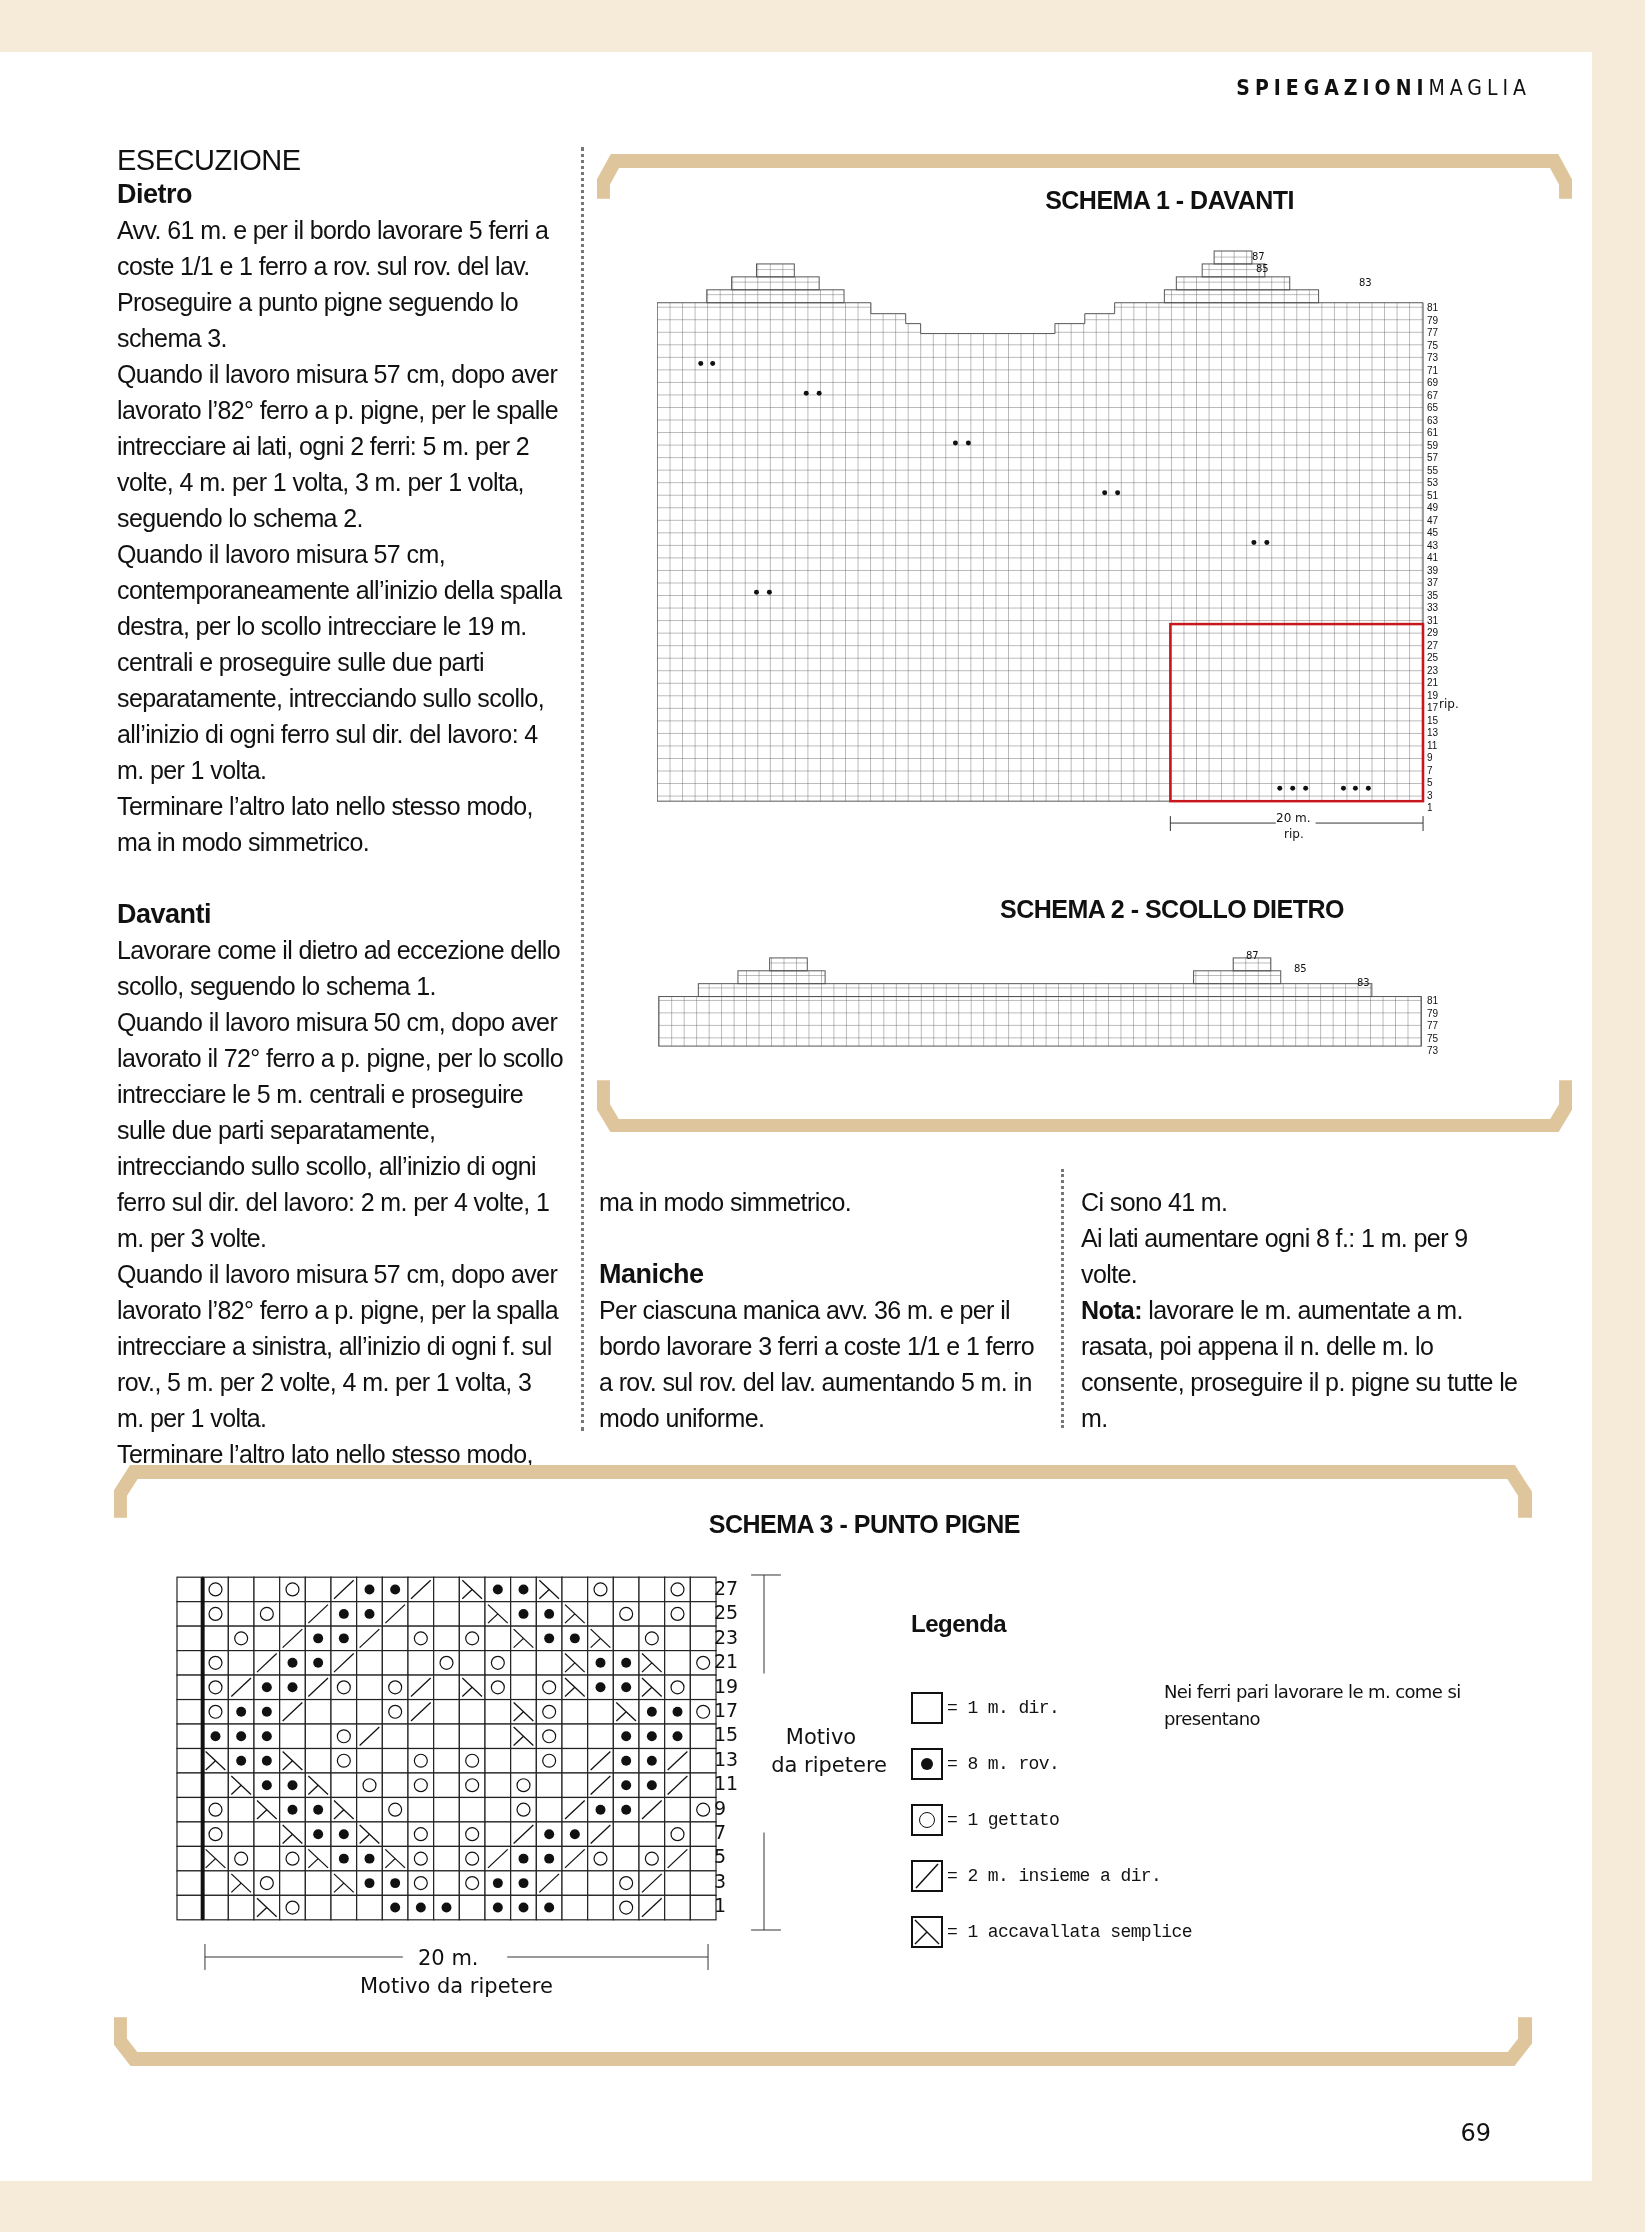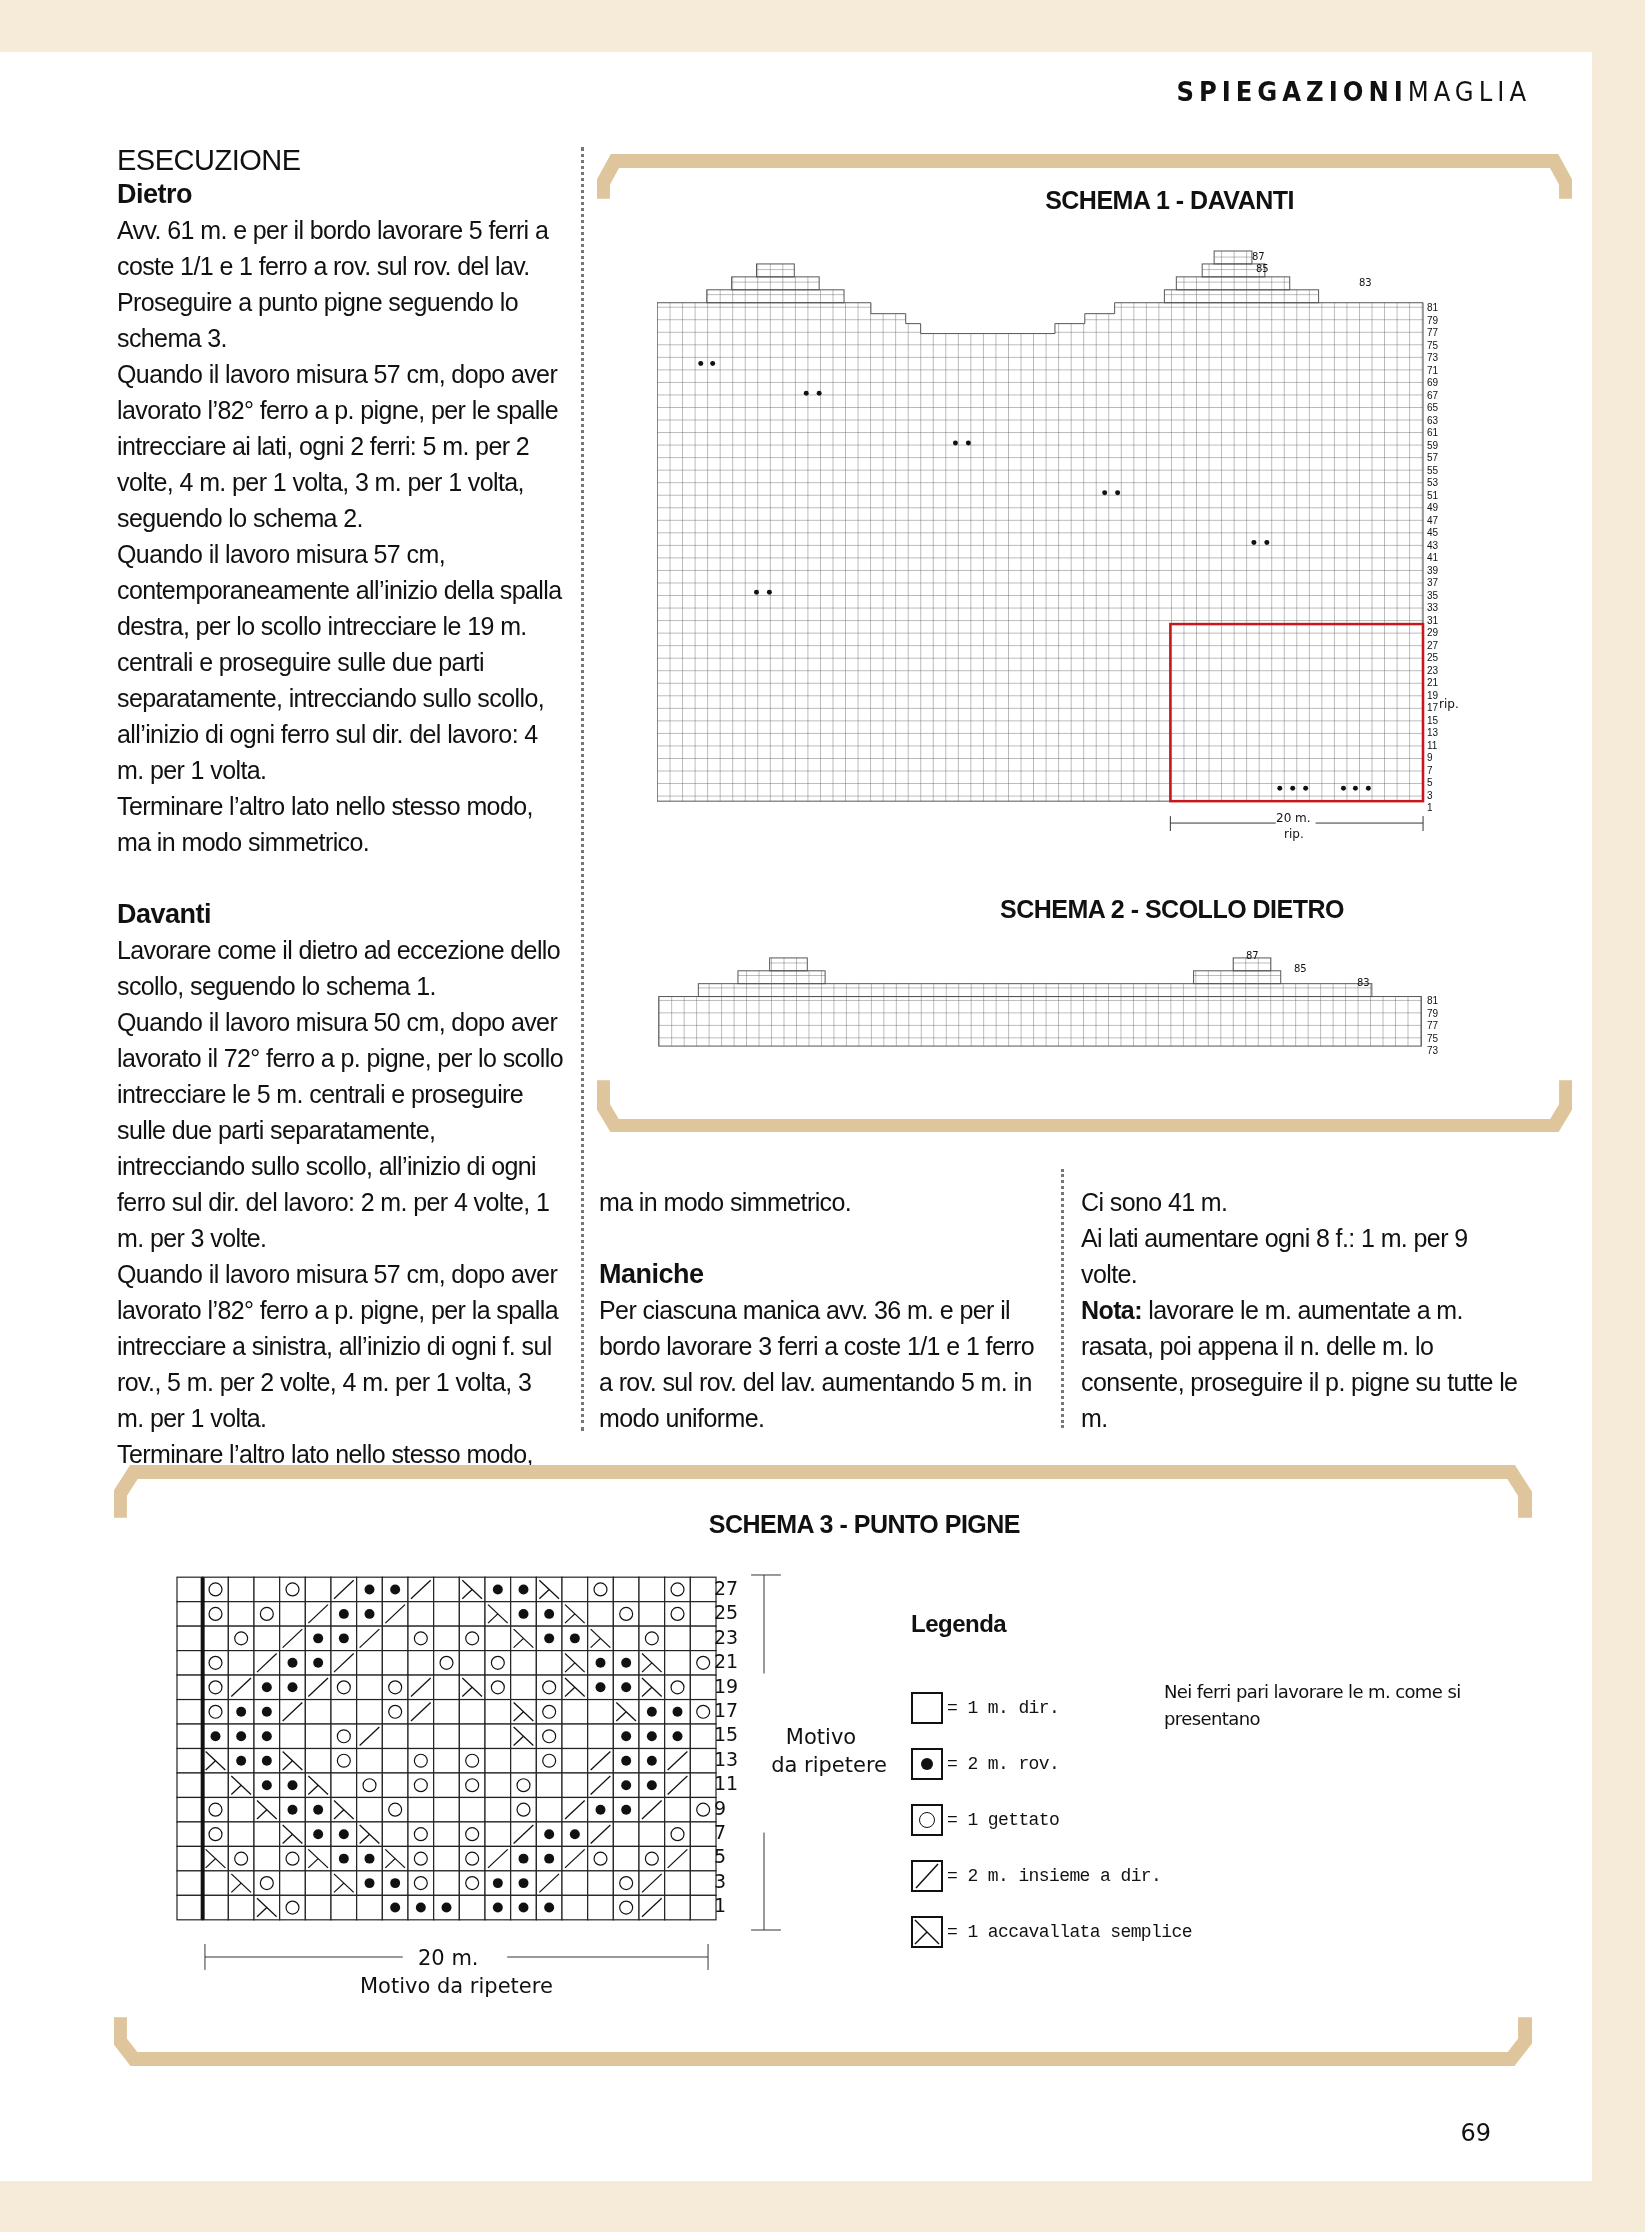--- a/index.html
+++ b/index.html
@@ -1,18 +1,18 @@
 <!DOCTYPE html>
 <html><head>
 <meta charset="utf-8">
 <style>
   html,body{margin:0;padding:0;}
   body{width:1646px;height:2233px;background:#f6ead8;position:relative;overflow:hidden;font-family:"Liberation Sans",sans-serif;color:#111;}
   .page{position:absolute;left:0;top:52px;width:1592px;height:2129px;background:#fff;}
-  .header{position:absolute;right:115px;top:76px;font-family:"DejaVu Sans Condensed","DejaVu Sans",sans-serif;font-size:27px;letter-spacing:5px;color:#111;}
+  .header{position:absolute;right:115px;top:76px;font-family:"DejaVu Sans Condensed","DejaVu Sans",sans-serif;font-size:21px;letter-spacing:5px;color:#111;}
   .header b{font-weight:bold;}
   .col{position:absolute;font-size:25px;line-height:36px;letter-spacing:-0.6px;}
   .col h1{font-size:29px;margin:0;line-height:32px;font-weight:normal;letter-spacing:-0.5px;}
   .col h2{font-size:27px;margin:0;line-height:36px;font-weight:bold;letter-spacing:-0.5px;}
   .col p{margin:0;}
   .gap{height:36px;}
   .dots{position:absolute;border-left:3px dotted #777;}
   .bracket-top{position:absolute;}
   .chart-title{position:absolute;font-weight:bold;font-size:25px;letter-spacing:-0.5px;text-align:right;}
   .rowlabels{position:absolute;font-size:10px;line-height:12.5px;}
@@ -727,21 +727,21 @@
 <div class="legend" style="left:911px;top:1610px;">
   <div style="font-weight:bold;font-size:24px;letter-spacing:-0.5px;height:70px;">Legenda</div>
   <div class="item">
       <span class="box"></span>
       <span>= 1 m. dir.</span>
     </div>
   <div class="item">
       <span class="box">
         <span class="sym-p"></span>
       </span>
-      <span>= 2 m. rov.</span>
+      <span>= 8 m. rov.</span>
     </div>
   <div class="item">
       <span class="box">
         <span class="sym-o" style="width:16px;height:16px;"></span>
       </span>
       <span>= 1 gettato</span>
     </div>
   <div class="item">
       <span class="box">
         <svg width="28" height="28" viewBox="0 0 28 28">

